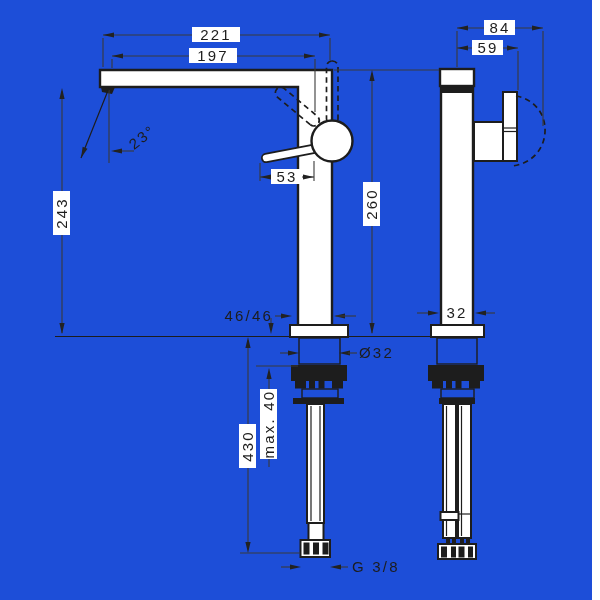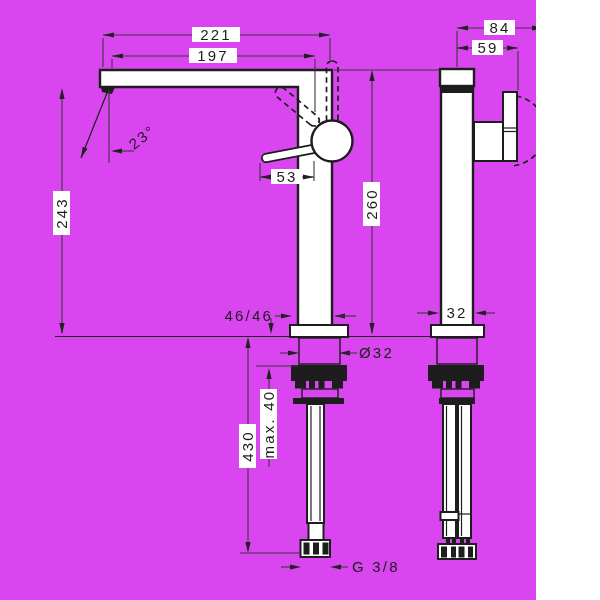--- a/index.html
+++ b/index.html
@@ -1,16 +1,16 @@
 <!DOCTYPE html>
 <html><head>
 <meta charset="utf-8">
 <style>
   html,body{margin:0;padding:0;background:#fff;}
-  .canvas{position:relative;width:536px;height:600px;background:#d946ef;overflow:hidden;}
+  .canvas{position:relative;width:592px;height:600px;background:#1d4ed8;overflow:hidden;}
   svg{display:block;}
   svg text{font-family:"Liberation Sans","DejaVu Sans",sans-serif;font-size:15px;letter-spacing:2.2px;fill:#1d1d1d;}
   .dim,.ext{stroke:#3a3a3a;stroke-width:1.1;fill:none;}
   .tick{stroke:#3a3a3a;stroke-width:1.2;fill:none;}
   .out{stroke:#1d1d1d;stroke-width:2.4;fill:#fff;}
   .out2{stroke:#1d1d1d;stroke-width:2;fill:#fff;}
   .thin{stroke:#1d1d1d;stroke-width:1.2;fill:none;}
   .dk{fill:#1d1d1d;stroke:none;}
   .ah{fill:#222;stroke:none;}
   .lbg{fill:#fff;stroke:none;}

